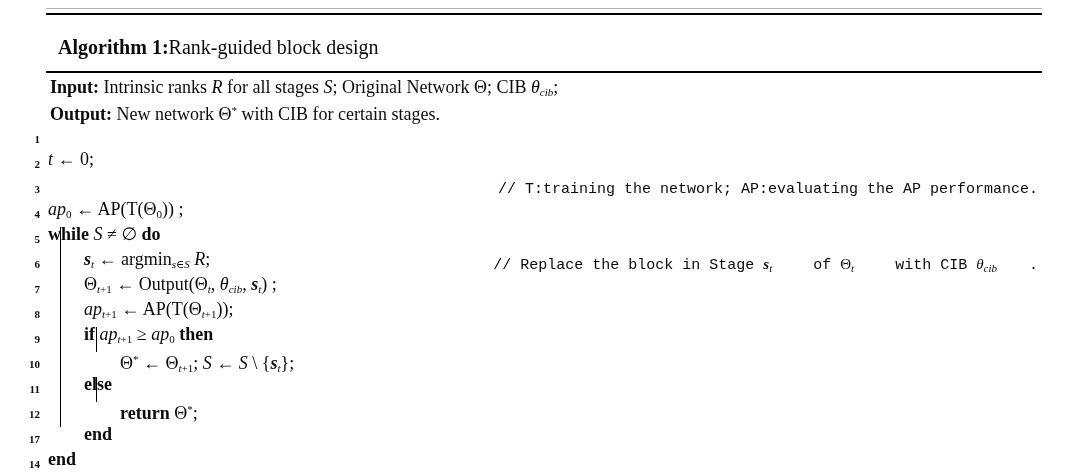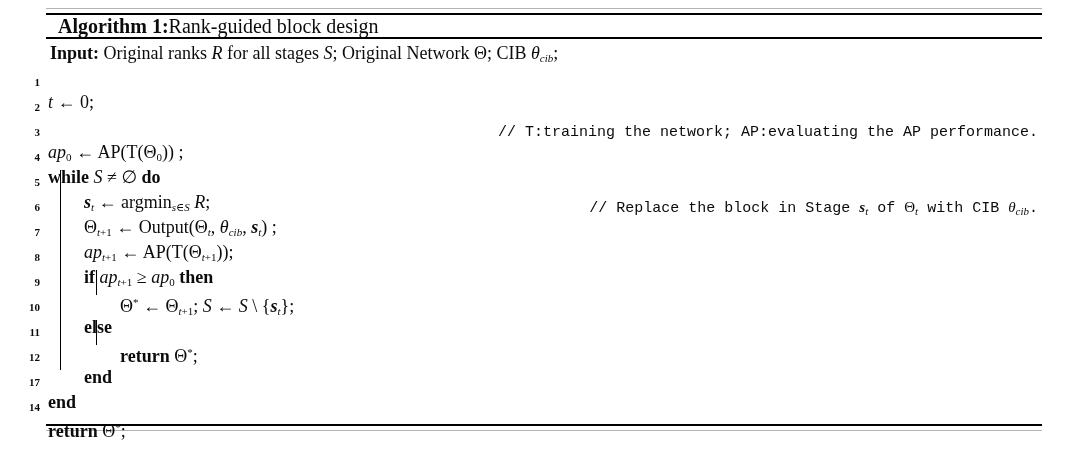--- a/index.html
+++ b/index.html
@@ -3,51 +3,52 @@
 <meta charset="utf-8">
 <style>
   html,body{margin:0;padding:0;background:#ffffff;}
   body{width:1080px;height:473px;font-family:"Liberation Serif","DejaVu Serif",serif;color:#0b0b0b;}
   .algo-box{position:relative;margin:8px 0 0 24px;width:1018px;}
   .rule{margin-left:22px;width:996px;height:0;border-top:2px solid #000;}
   .rule.faint{border-top:1px solid #b3b3b3;}
   .rule.top-faint{margin-bottom:4px;}
   .rule.bottom-dark{margin-top:2px;}
   .rule.bottom-faint{margin-top:4px;}
-  .title-row{height:22px;display:flex;align-items:center;padding-left:34px;}
+  .title-row{height:48px;display:flex;align-items:center;padding-left:34px;margin-top:8px;}
   .title-row .sg{font-size:20px;}
   .io-block{padding:3px 4px 2px 26px;}
   .io-row{height:23px;line-height:23px;font-size:18px;white-space:nowrap;}
   .lines{padding:3px 4px 2px 0;}
   .line{display:flex;align-items:stretch;height:25px;line-height:25px;font-size:18px;white-space:nowrap;}
   .no{flex:none;width:16px;margin-right:8px;text-align:right;font-size:11px;font-weight:700;line-height:25px;}
   .bar{flex:none;width:23px;margin-left:12px;border-left:1.5px solid #000;}
   .code{flex:none;margin-top:20px;}
   .cmt{margin-left:auto;font-family:"Liberation Mono","DejaVu Sans Mono",monospace;font-size:15px;}
   .sg.k,.sg.m,.sg.r,.sg.b{font-family:"Liberation Serif","DejaVu Serif",serif;}
   .sg.k{font-weight:700;}
   .sg.m{font-style:italic;}
   .sg.b{font-weight:700;font-style:italic;}
-  .sg.c{font-family:"Liberation Mono","DejaVu Sans Mono",monospace;font-size:15px;}
+  .sg.c{font-family:"Liberation Mono","DejaVu Sans Mono",monospace;font-size:15px;margin-left:32px;}
   .sg.sub{font-size:11px;vertical-align:-3px;text-align:right;}
   .sg.sup{font-size:11px;vertical-align:6px;}
 </style>
 </head>
 <body>
 
 <div class="algo-box">
   <div class="rule faint top-faint"></div>
   <div class="rule"></div>
   <div class="title-row">
       <span class="sg k">Algorithm 1:</span>
       <span class="sg r"> Rank-guided block design</span>
     </div>
   <div class="rule"></div>
   <div class="io-block">
-    <div class="io-row"><span class="sg k">Input:</span><span class="sg r"> Original ranks </span><span class="sg m">R</span><span class="sg r"> for all stages </span><span class="sg m">S</span><span class="sg r">; Original Network Θ; CIB </span><span class="sg m">θ</span><span class="sg m sub">cib</span><span class="sg r">;</span></div>
+    <div class="io-row"><span class="sg k">Input:</span><span class="sg r"> Intrinsic ranks </span><span class="sg m">R</span><span class="sg r"> for all stages </span><span class="sg m">S</span><span class="sg r">; Original Network Θ; CIB </span><span class="sg m">θ</span><span class="sg m sub">cib</span><span class="sg r">;</span></div>
+    <div class="io-row"><span class="sg k">Output:</span><span class="sg r"> New network Θ</span><span class="sg r sup">*</span><span class="sg r"> with CIB for certain stages.</span></div>
   </div>
   <div class="lines">
       <div class="line">
         <span class="no">1</span>
         <span class="code"><span class="sg m">t</span><span class="sg r"> ← 0;</span></span>
       </div>
       <div class="line">
         <span class="no">2</span>
       </div>
       <div class="line">

